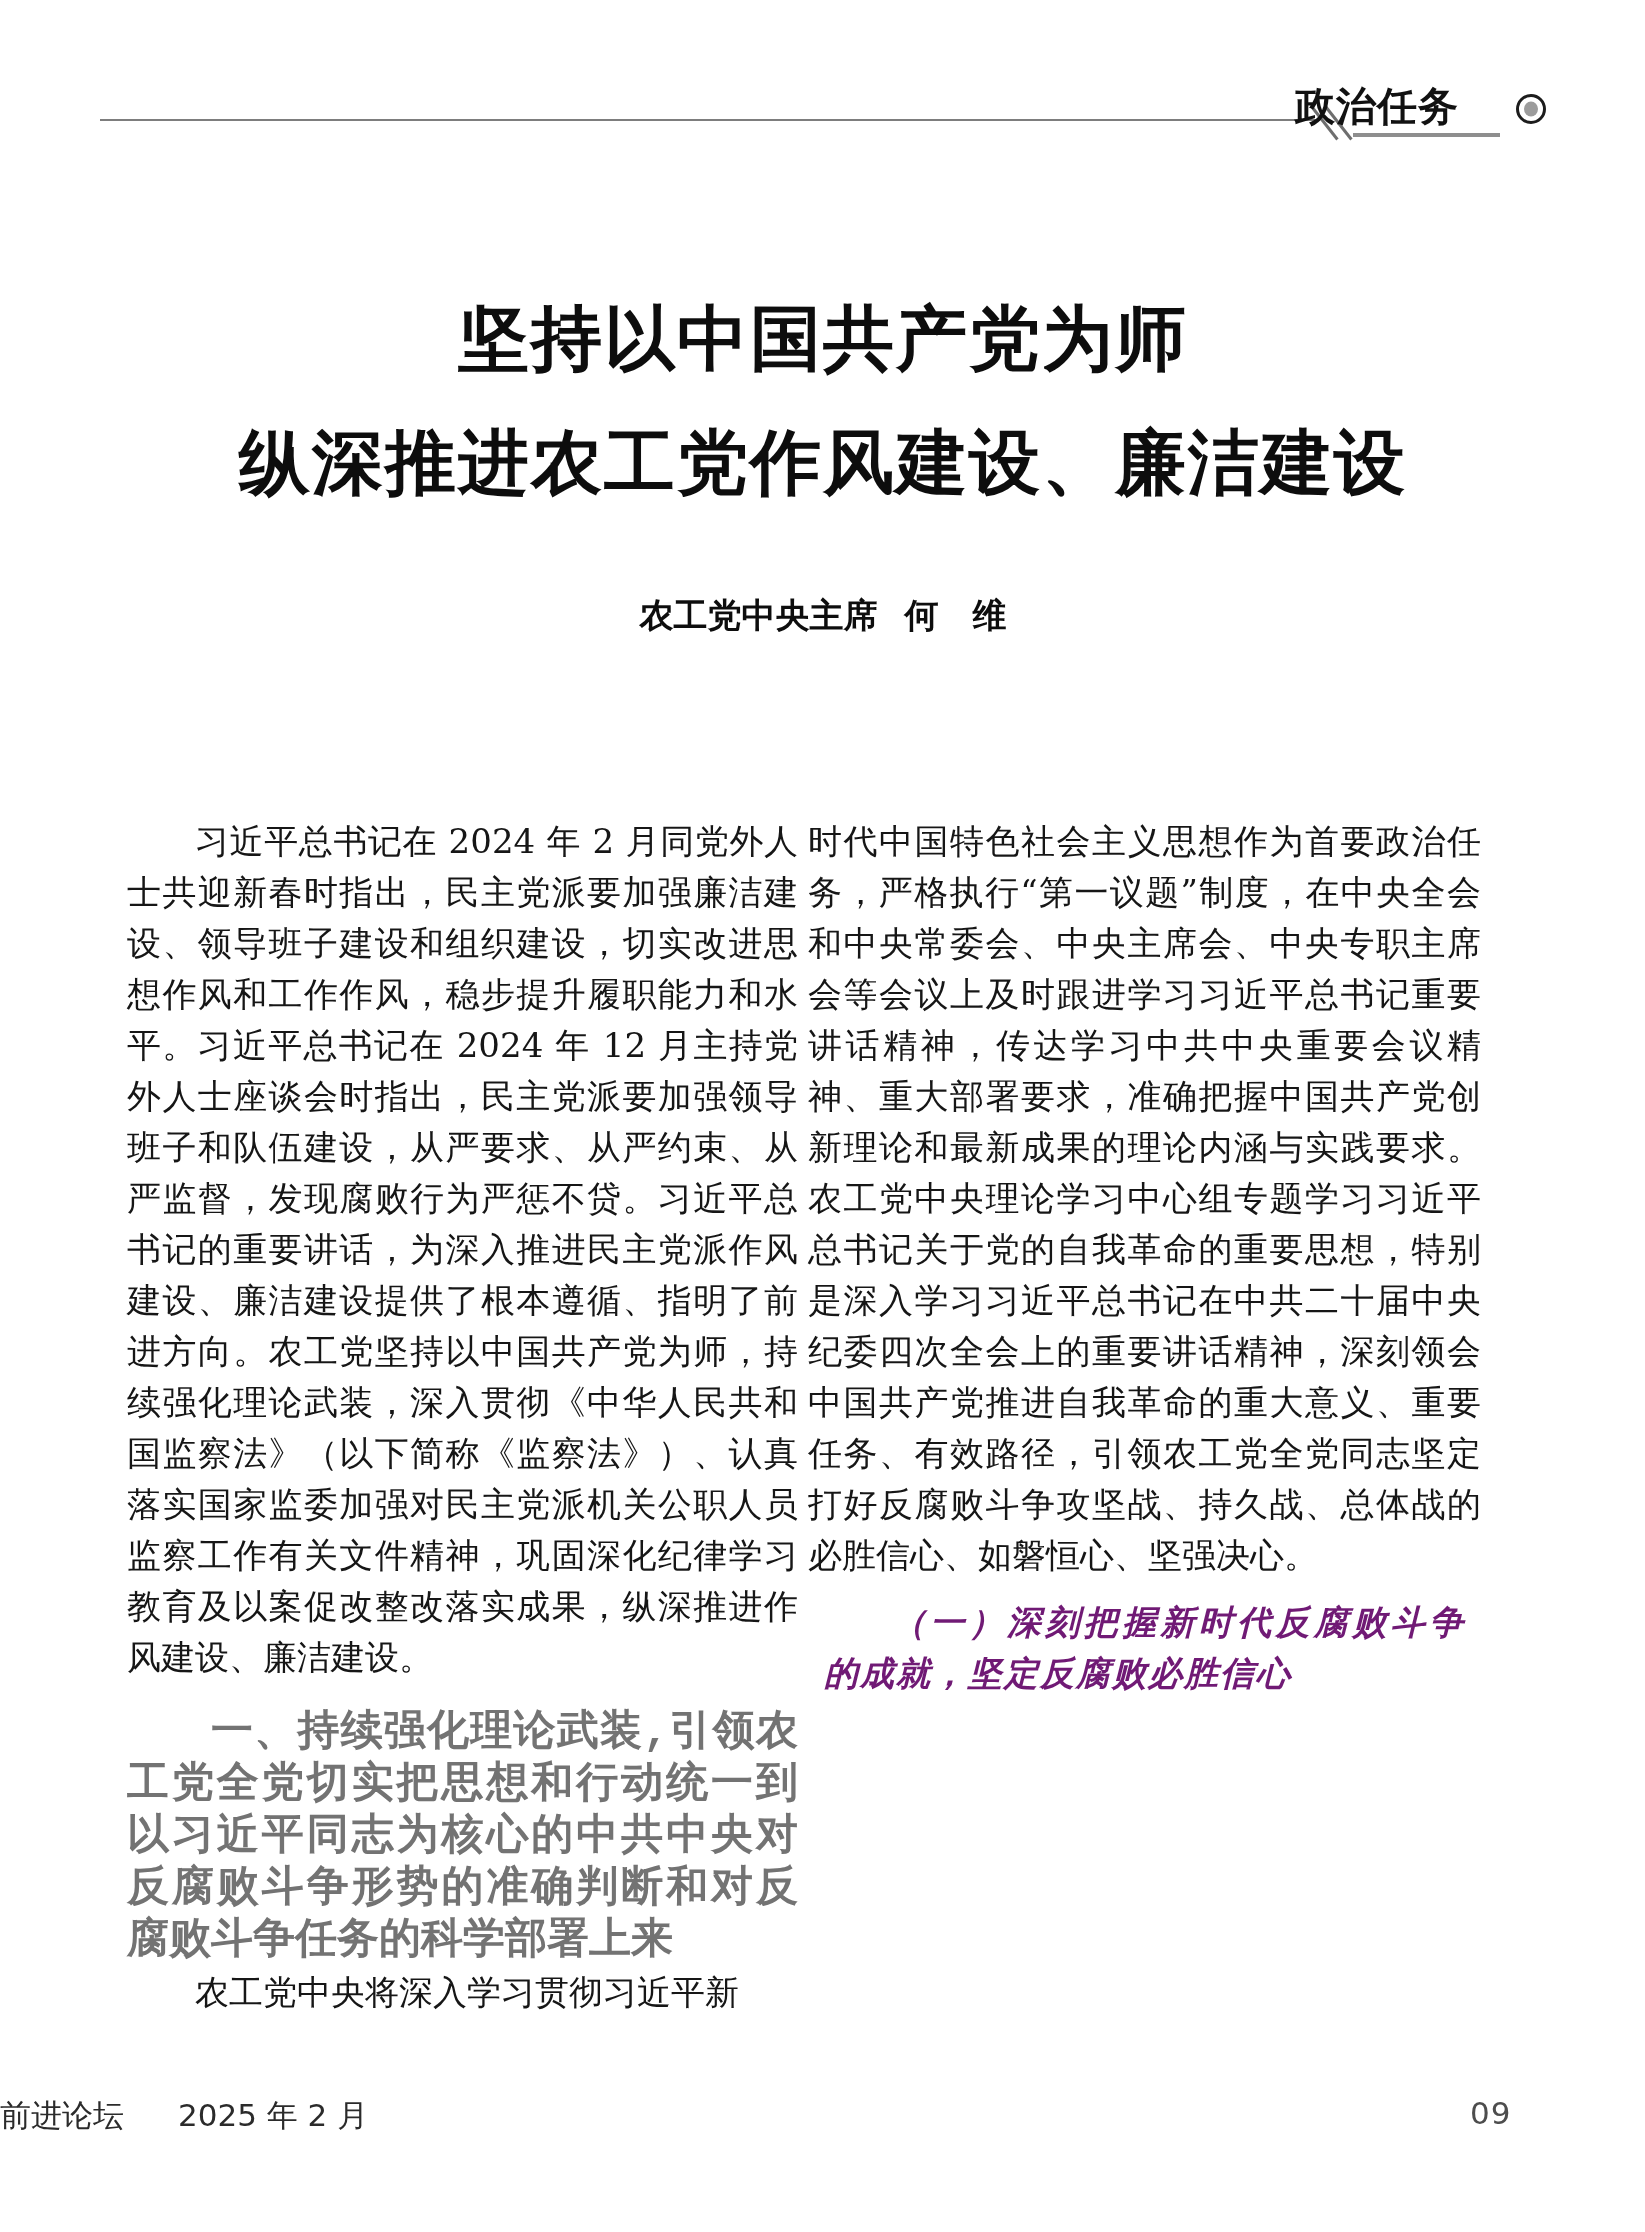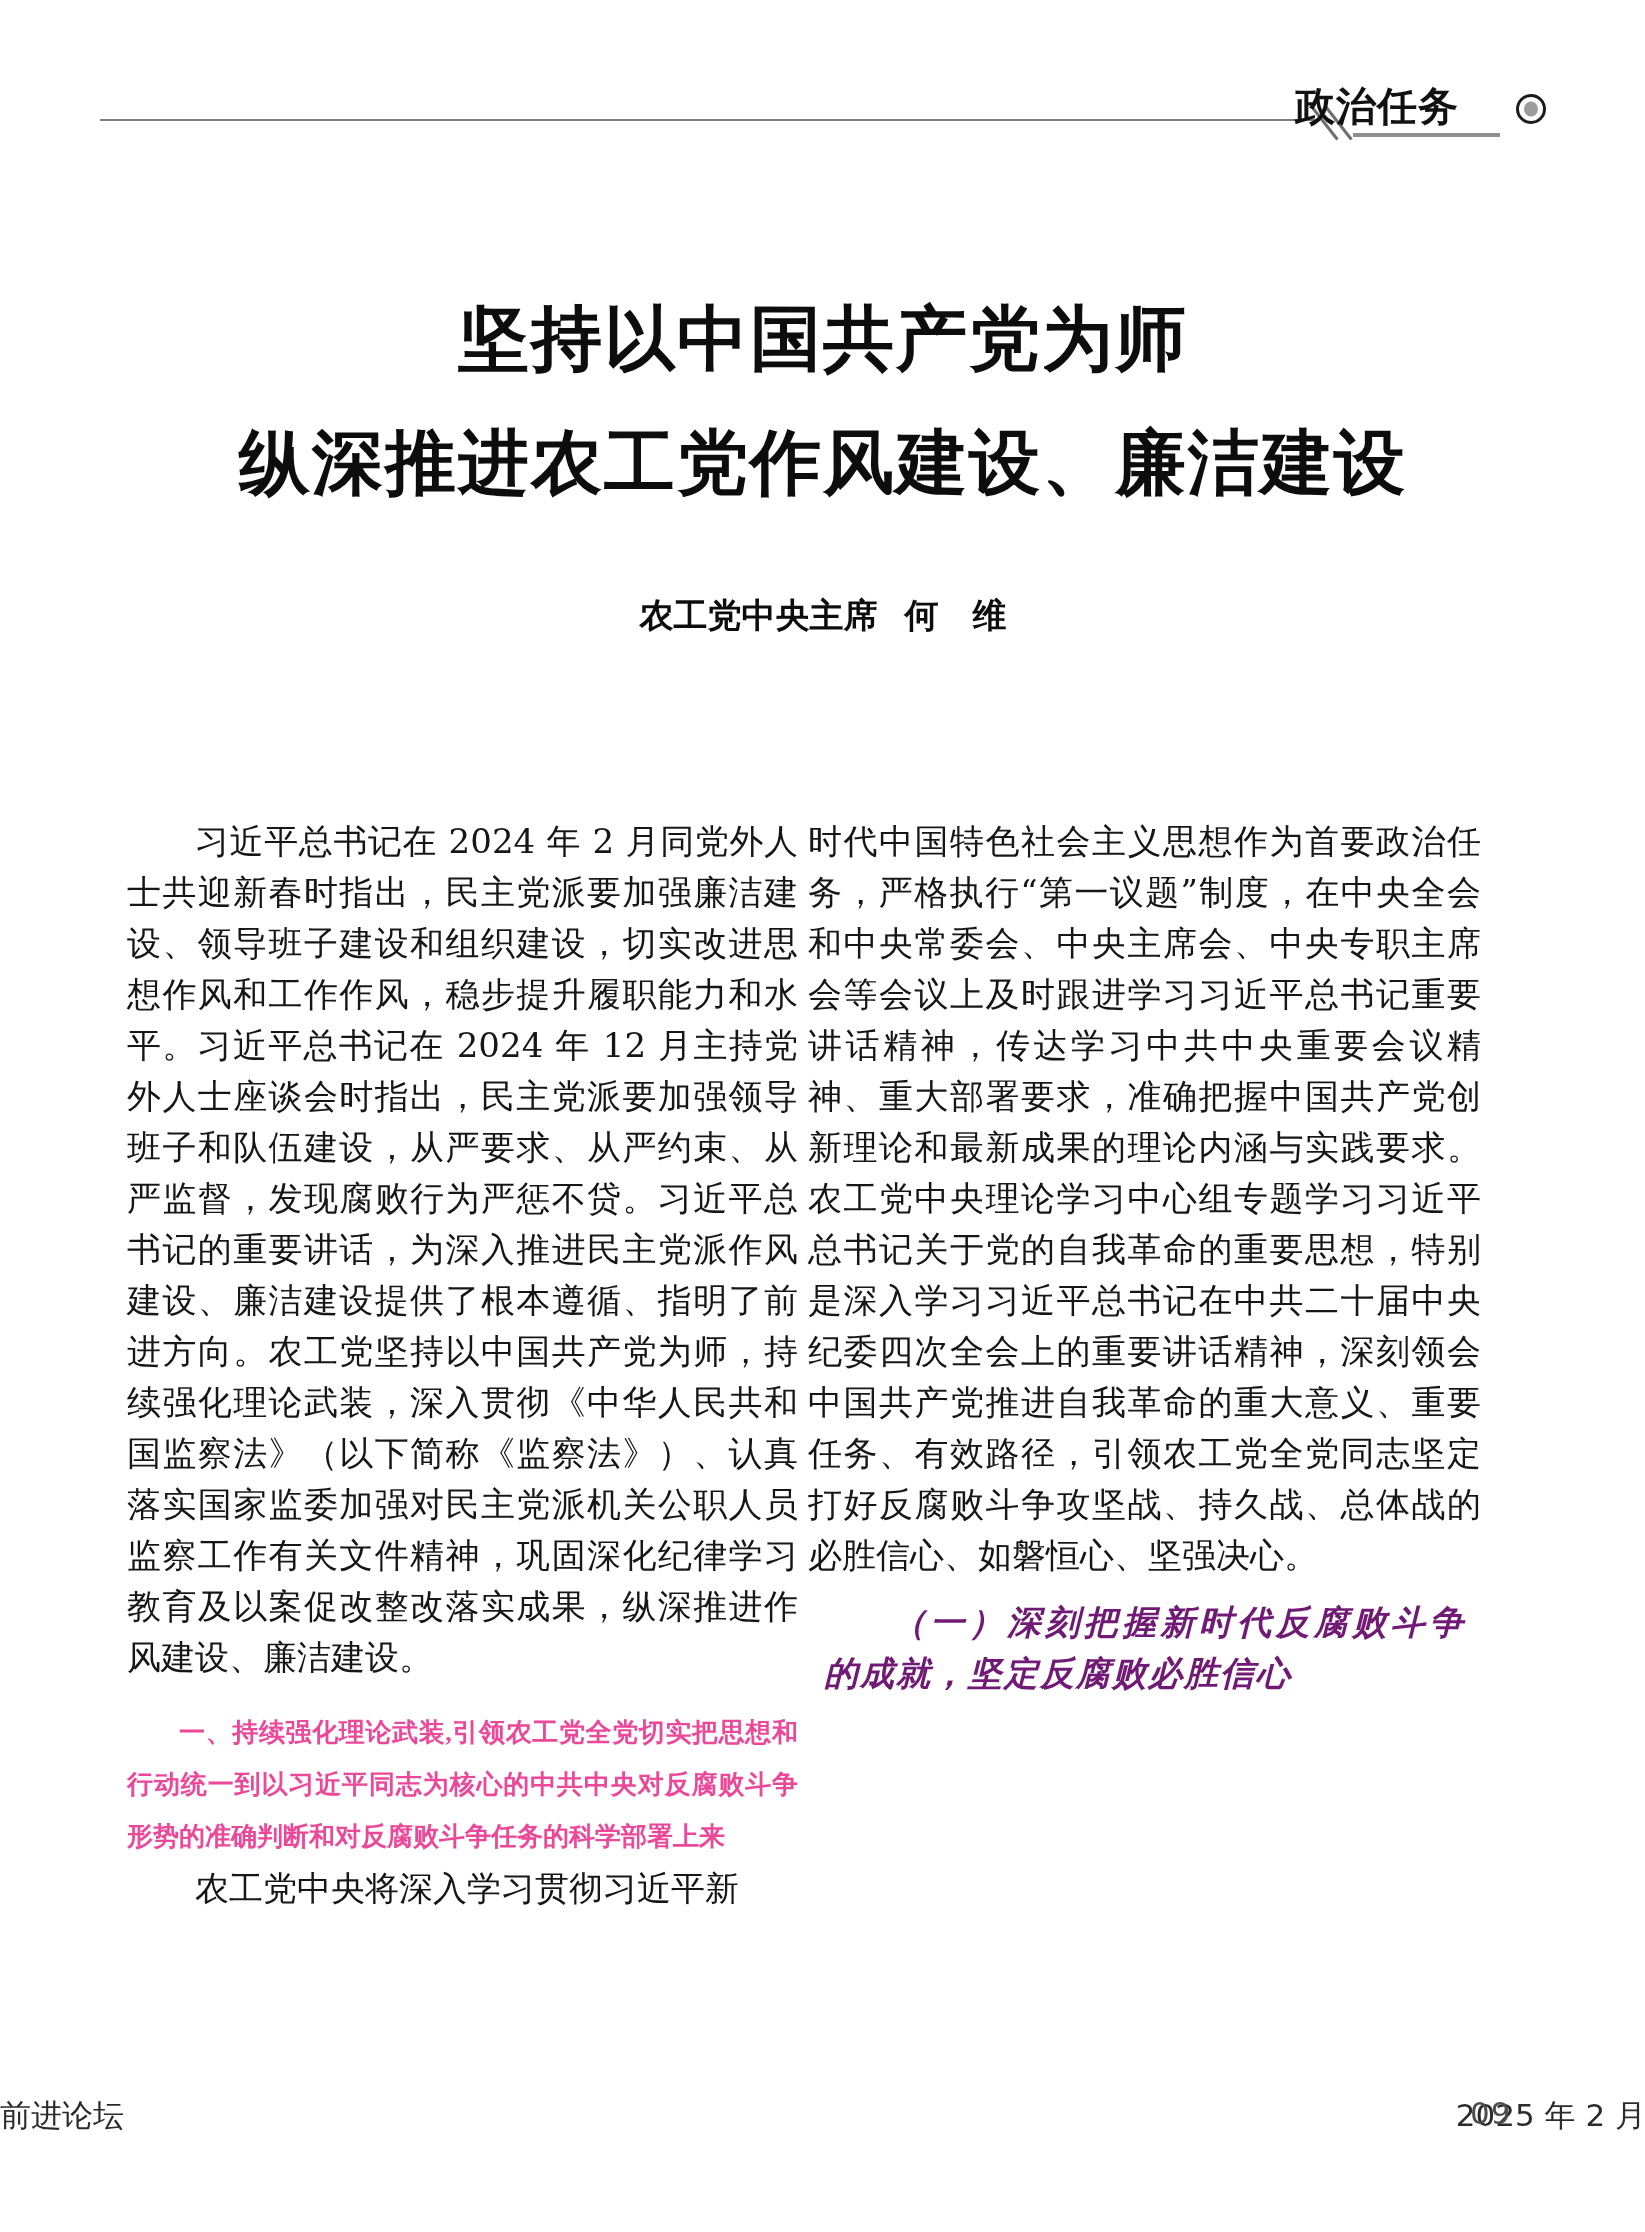--- a/index.html
+++ b/index.html
@@ -64,34 +64,34 @@
     position:absolute;top:816px;
     text-align:justify;text-justify:inter-character;
     font-size:34px;line-height:51px;color:#161616;
   }
   .col-left{left:127px;width:671px;}
   .col-right{left:808px;width:673px;}
   .body-para{margin:0;}
   .indent{text-indent:2em;}
   .col-heading{
     margin:24px 0 0 0;
-    font-family:Liberation Serif, serif;
-    font-weight:bold;font-size:26px;line-height:52px;
-    text-indent:2em;color:#ec4899;text-align:justify;
+    font-family:Liberation Mono, monospace;
+    font-weight:bold;font-size:42px;line-height:52px;
+    text-indent:2em;color:#737373;text-align:justify;
   }
   .sub-heading{
     margin:16px;
     font-weight:bold;font-style:italic;
     font-size:34px;line-height:51px;letter-spacing:2px;
     text-indent:2em;color:#701a75;text-align:justify;
   }
   
   .footer-center{
     position:absolute;left:0;top:2095px;width:100%;
-    display:flex;justify-content:space-between;gap:54px;
+    display:flex;justify-content:flex-start;gap:54px;
     font-family:"DejaVu Sans", sans-serif;
     font-size:31px;color:#2b2b2b;
   }
   .page-number{
     position:absolute;left:1470px;top:2095px;
     font-family:"DejaVu Sans", sans-serif;
     font-size:31px;color:#4d4d4d;letter-spacing:1px;
   }
 </style>
 </head>

